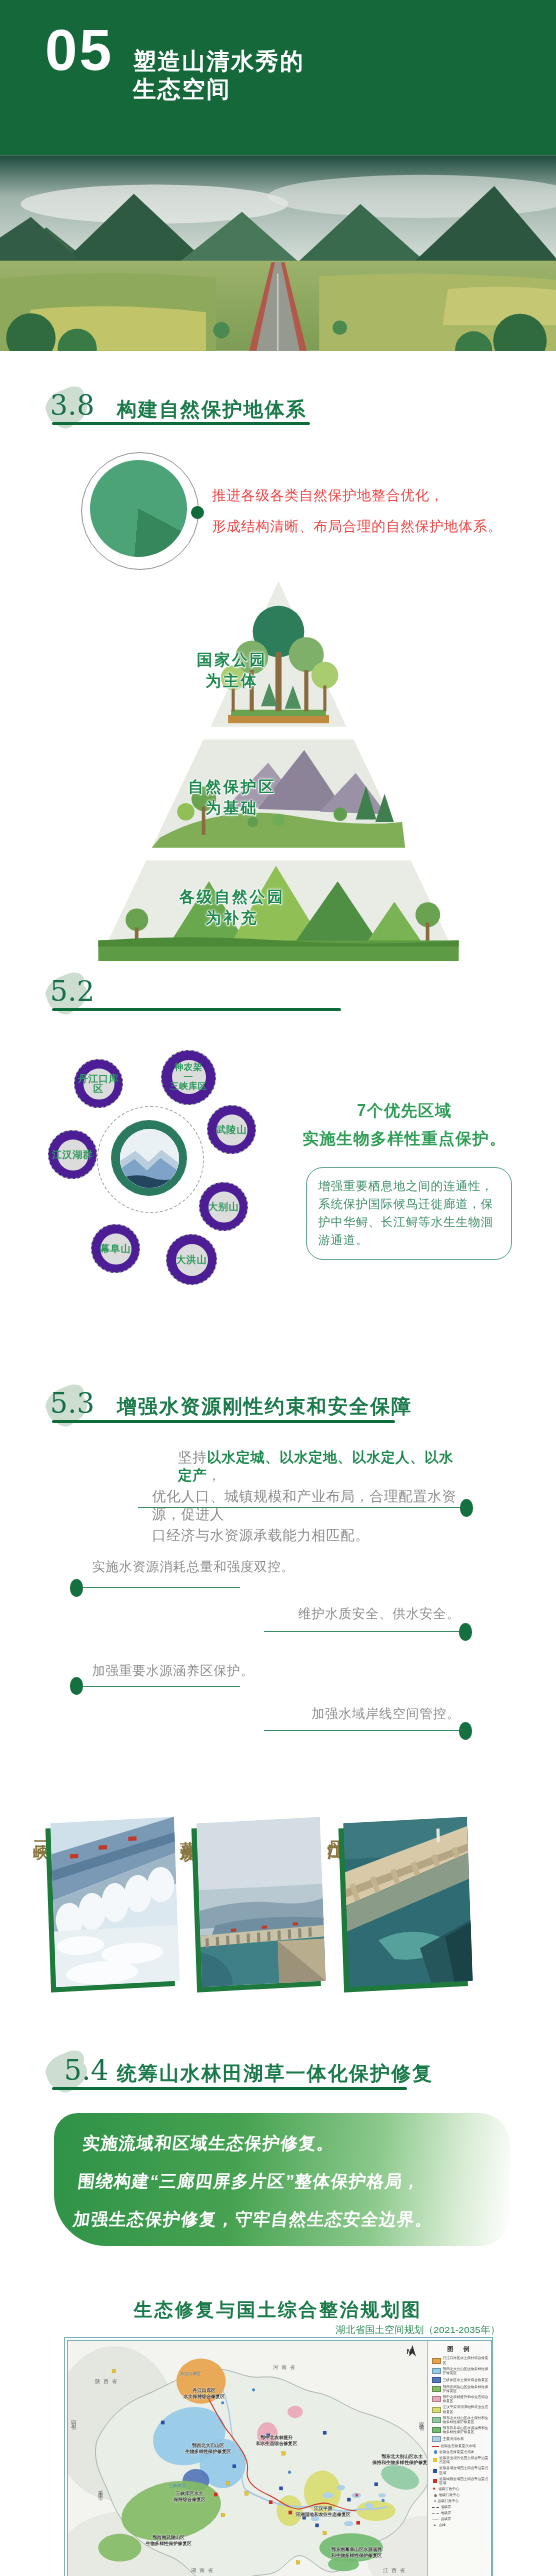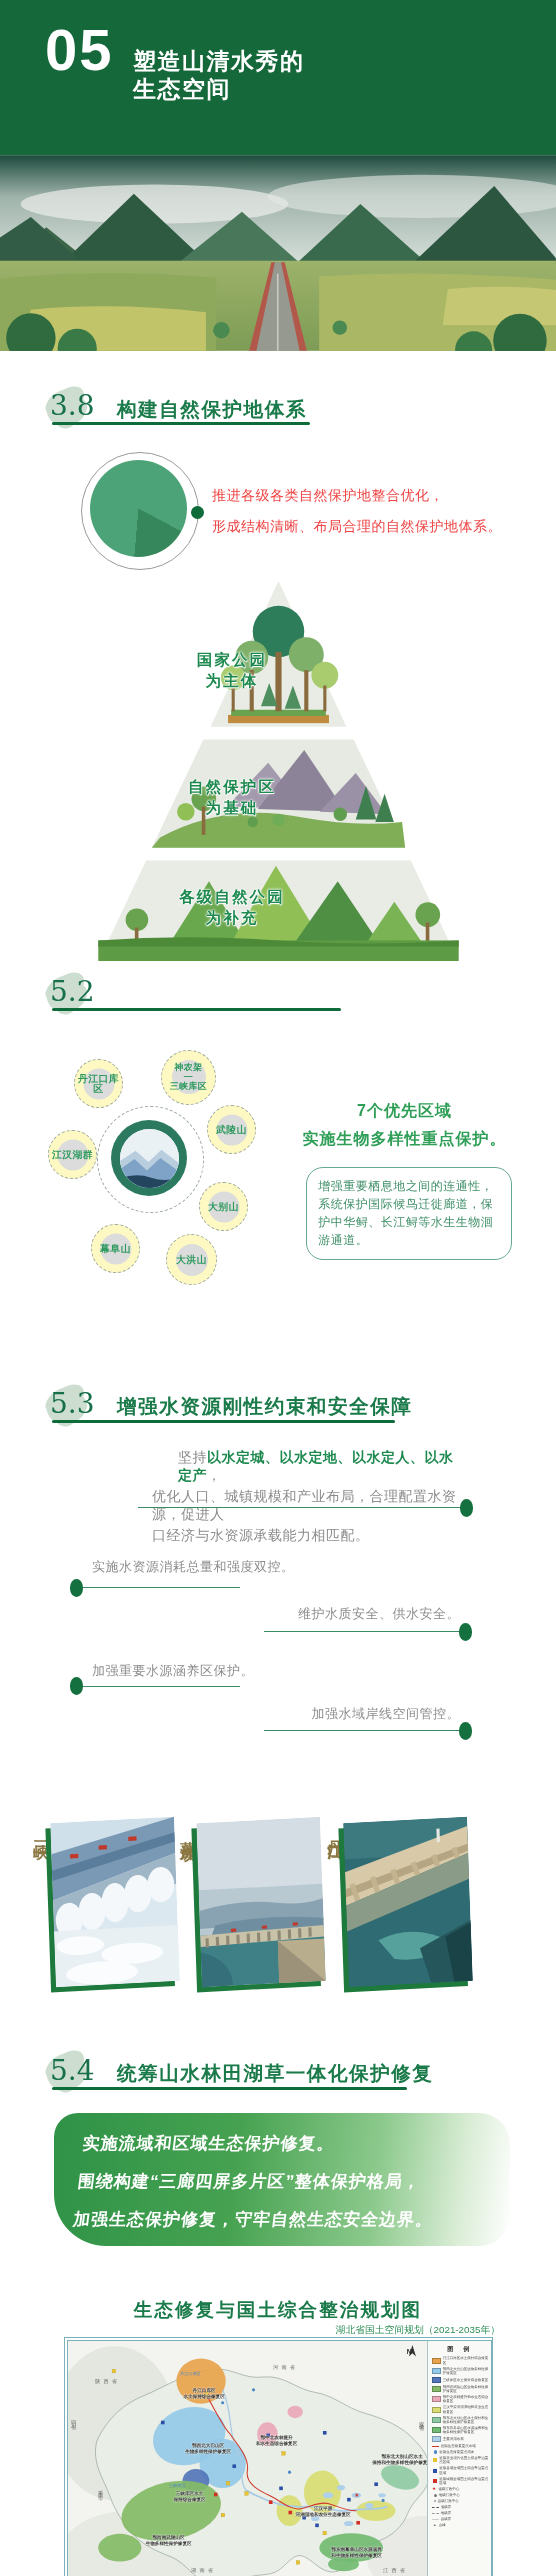--- a/index.html
+++ b/index.html
@@ -22,21 +22,21 @@
   
   .pie-outer{position:absolute;left:81px;top:452px;width:116px;height:116px;border:0.5px solid #9a9a9a;border-radius:50%;background:#fff;}
   .pie{position:absolute;left:8.2px;top:7.2px;width:97px;height:97px;border-radius:50%;
        background:conic-gradient(from 0deg,#4da378 0deg 118deg,#37875d 118deg 185deg,#4da378 185deg 360deg);}
   .pie-dot{position:absolute;left:191px;top:506px;width:13px;height:13px;border-radius:50%;background:#0e6b3a;}
   .intro-line{position:absolute;left:212px;font-size:14px;color:#ef4444;letter-spacing:0.5px;}
   .pyr-label{position:absolute;width:134px;text-align:center;font-size:15.5px;font-weight:bold;color:#1f8a50;line-height:1.35;
              text-shadow:0 0 2.1px #ffffff,0 0 3.1px #ffffff,0.5px 0.5px 0 #ffffff,-0.5px -0.5px 0 #ffffff;letter-spacing:2.1px;}
 
   
-  .bubble{position:absolute;border:1px dashed #9aa8a0;border-radius:50%;background:#fef9c3;text-decoration:underline;}
+  .bubble{position:absolute;border:1px dashed #9aa8a0;border-radius:50%;background:#4c1d95;text-decoration:underline;}
   .bubble-core{position:absolute;left:50%;top:50%;transform:translate(-50%,-50%);background:#dcdcdc;border-radius:50%;}
   .bubble-label{position:absolute;left:0;top:50%;transform:translateY(-50%);width:100%;text-align:center;
                 font-weight:bold;color:#2e9a5f;font-size:9.8px;line-height:1.05;letter-spacing:0.5px;}
   .big-dash{position:absolute;left:66px;top:63px;width:105px;height:105px;border:1px dashed #9aa8a0;border-radius:50%;}
   .emblem{position:absolute;left:80px;top:77px;width:76px;height:76px;border-radius:50%;background:#2b7a60;}
   .emblem-in{position:absolute;left:8.8px;top:8.8px;width:59px;height:59px;border-radius:50%;overflow:hidden;background:#e9f1f5;}
   .hl-green{position:absolute;left:291px;width:227px;text-align:center;font-weight:bold;color:#2f9e57;font-size:16px;letter-spacing:1px;}
   .note-box{position:absolute;left:306px;top:1167px;width:181px;min-height:49px;border:1px solid #66a98c;border-radius:17px;
             padding:9.3px 11.3px;font-size:12px;color:#3f8f68;line-height:1.5;letter-spacing:0.5px;}
 
@@ -380,21 +380,21 @@
       <polygon points="0,160 240,70 240,120 0,210" fill="#8a9c88"></polygon>
       <path d="M60,230 Q130,200 200,240 Q160,280 90,268 Z" fill="#7fd8c8" opacity=".5"></path>
       <path d="M140,250 L240,200 L240,318 L160,318 Z" fill="#24565c"></path>
       <path d="M190,230 L240,205 L240,318 L205,318 Z" fill="#1a4348"></path>
     </svg>
   </div>
 
   <svg class="sec-sil" style="left:40px;top:2046px" width="52" height="50" viewBox="0 0 100 98">
     <path d="M12,42 C18,28 30,20 42,16 C52,12 62,6 74,10 C84,13 88,24 84,34 C92,40 94,52 88,60 C84,74 72,80 62,86 C52,94 40,92 32,84 C22,80 14,70 12,58 C8,52 10,48 12,42 Z" fill="#c5d9c9"></path>
   </svg>
-  <div class="sec-num" style="left:50px;top:2054px">5.4</div>
+  <div class="sec-num" style="left:64px;top:2054px">5.4</div>
   <div class="sec-title" style="left:117px;top:2060px">统筹山水林田湖草一体化保护修复</div>
   <div class="sec-rule" style="left:52px;top:2087px;width:355px"></div>
 
   <div class="grad-box">
     <div class="grad-text">
       <div>实施流域和区域生态保护修复。</div>
       <div>围绕构建“三廊四屏多片区”整体保护格局，</div>
       <div>加强生态保护修复，守牢自然生态安全边界。</div>
     </div>
   </div>

